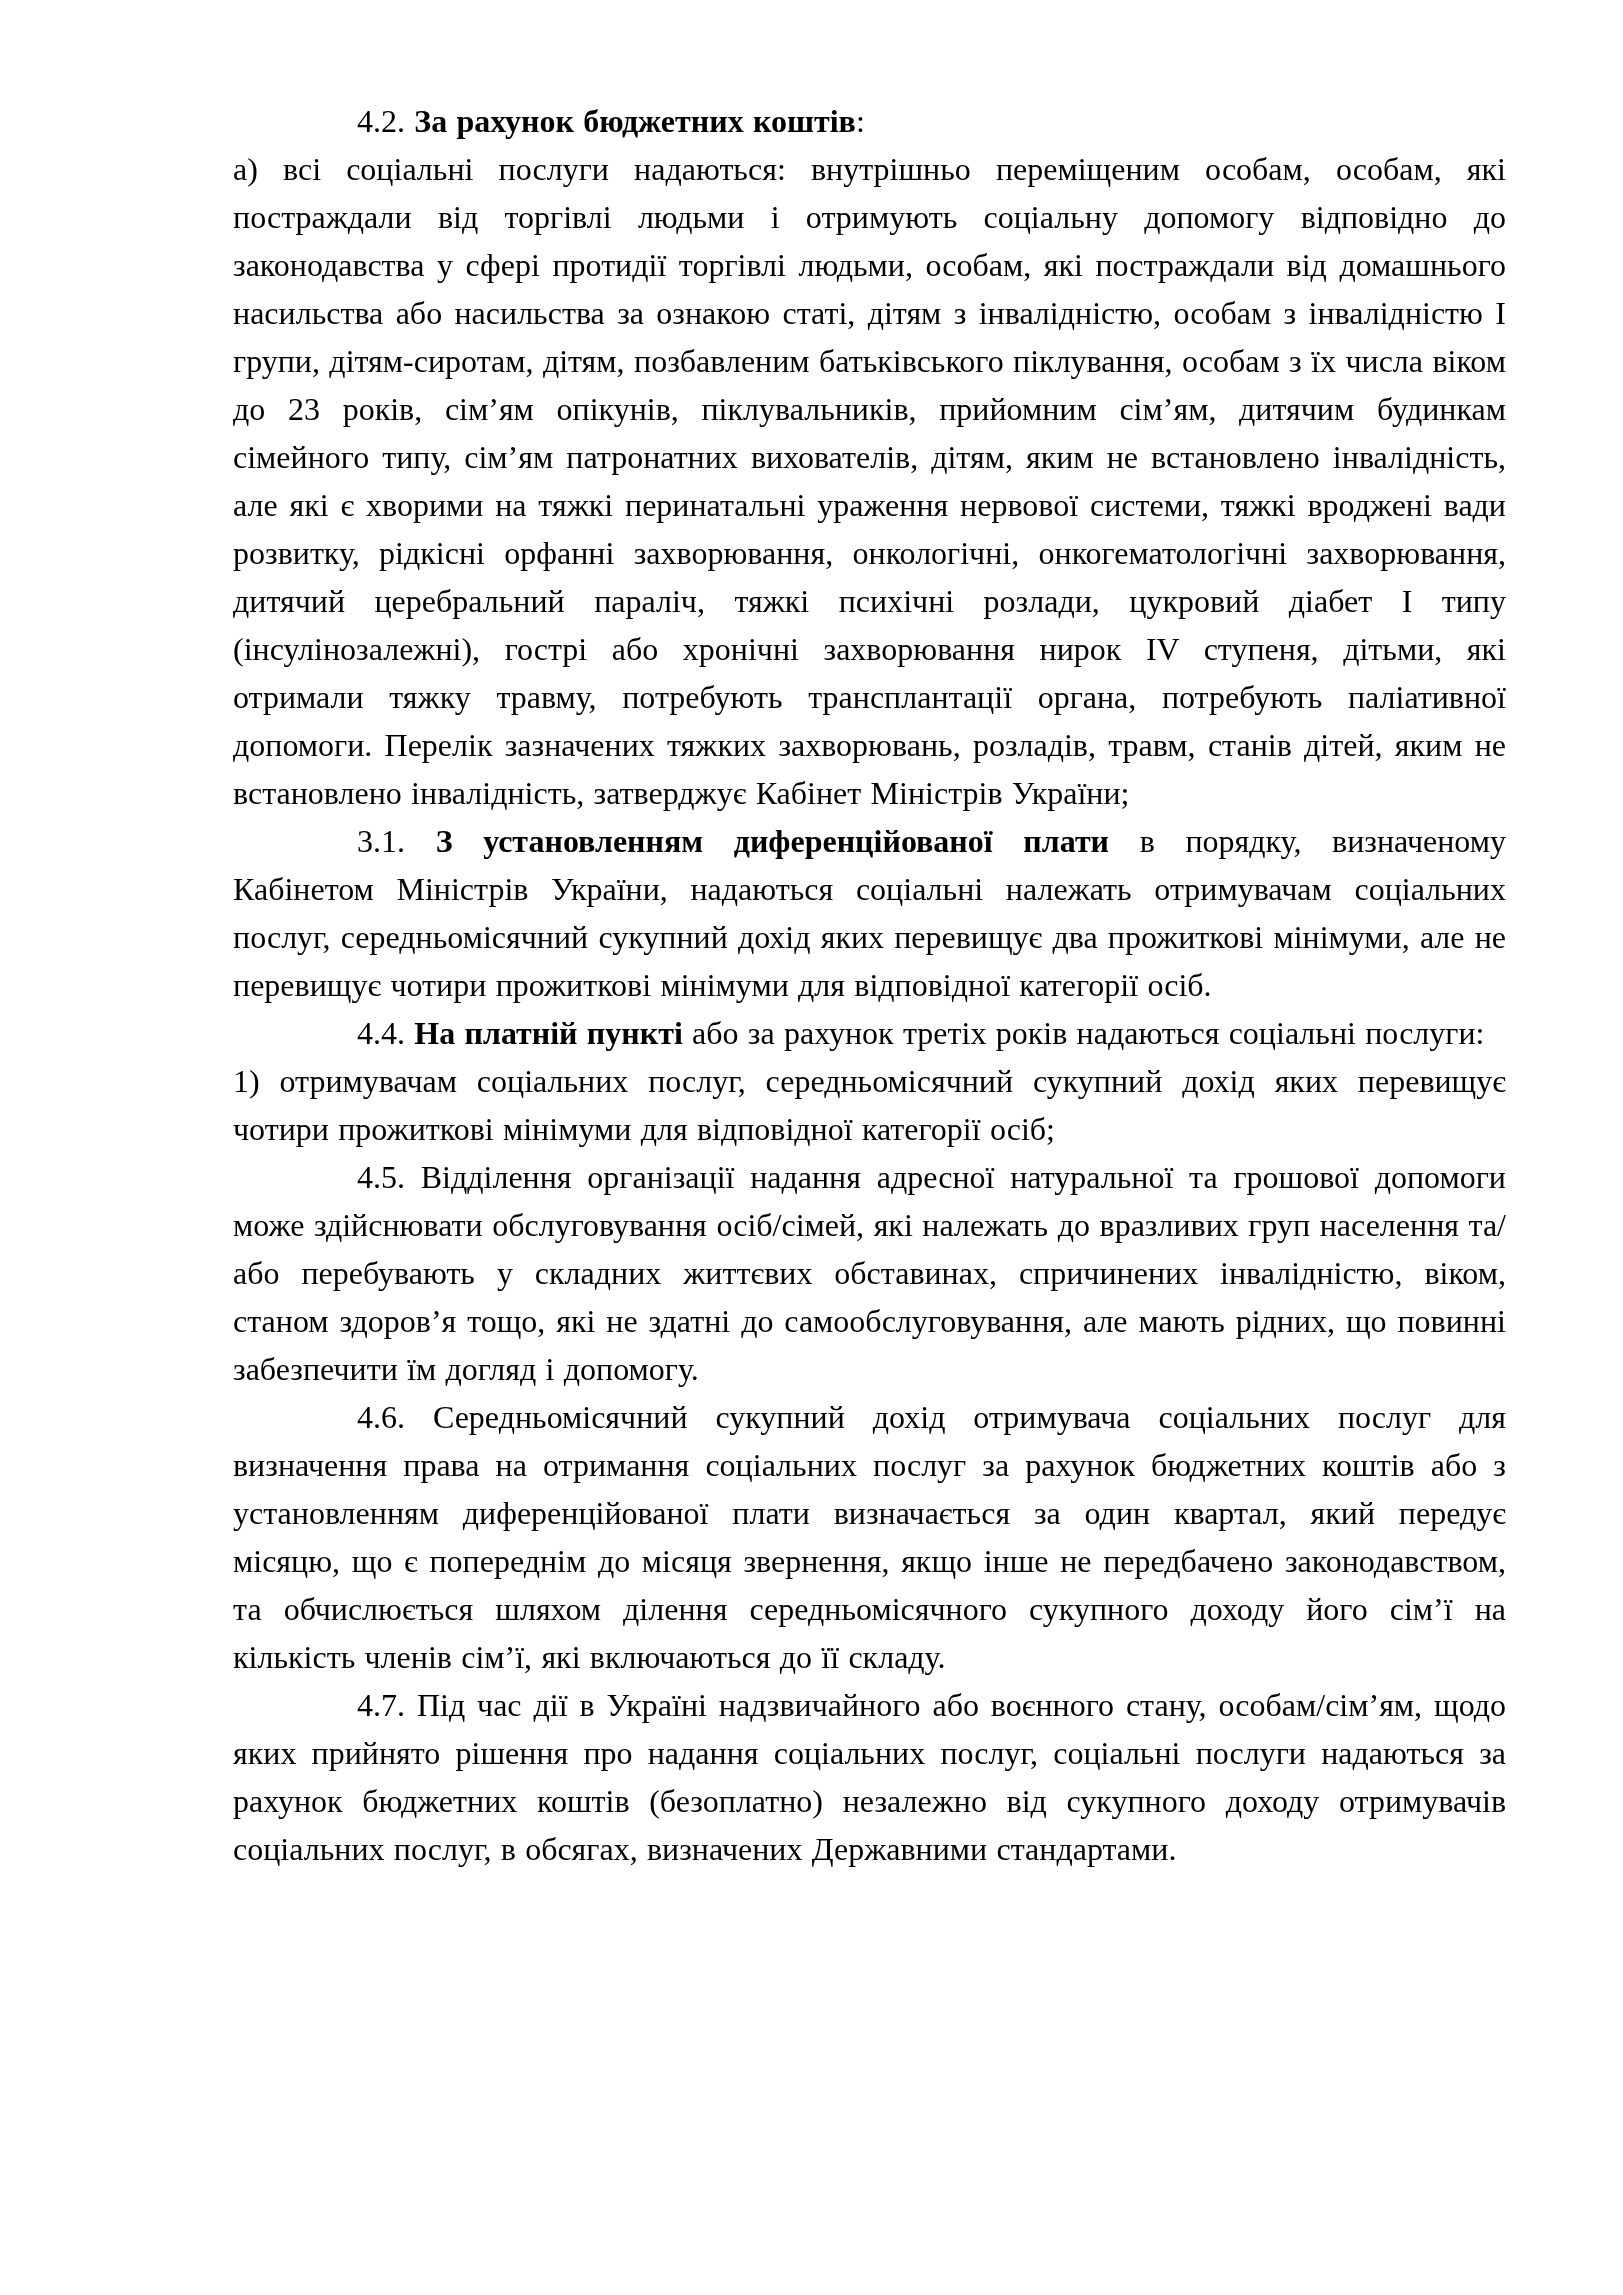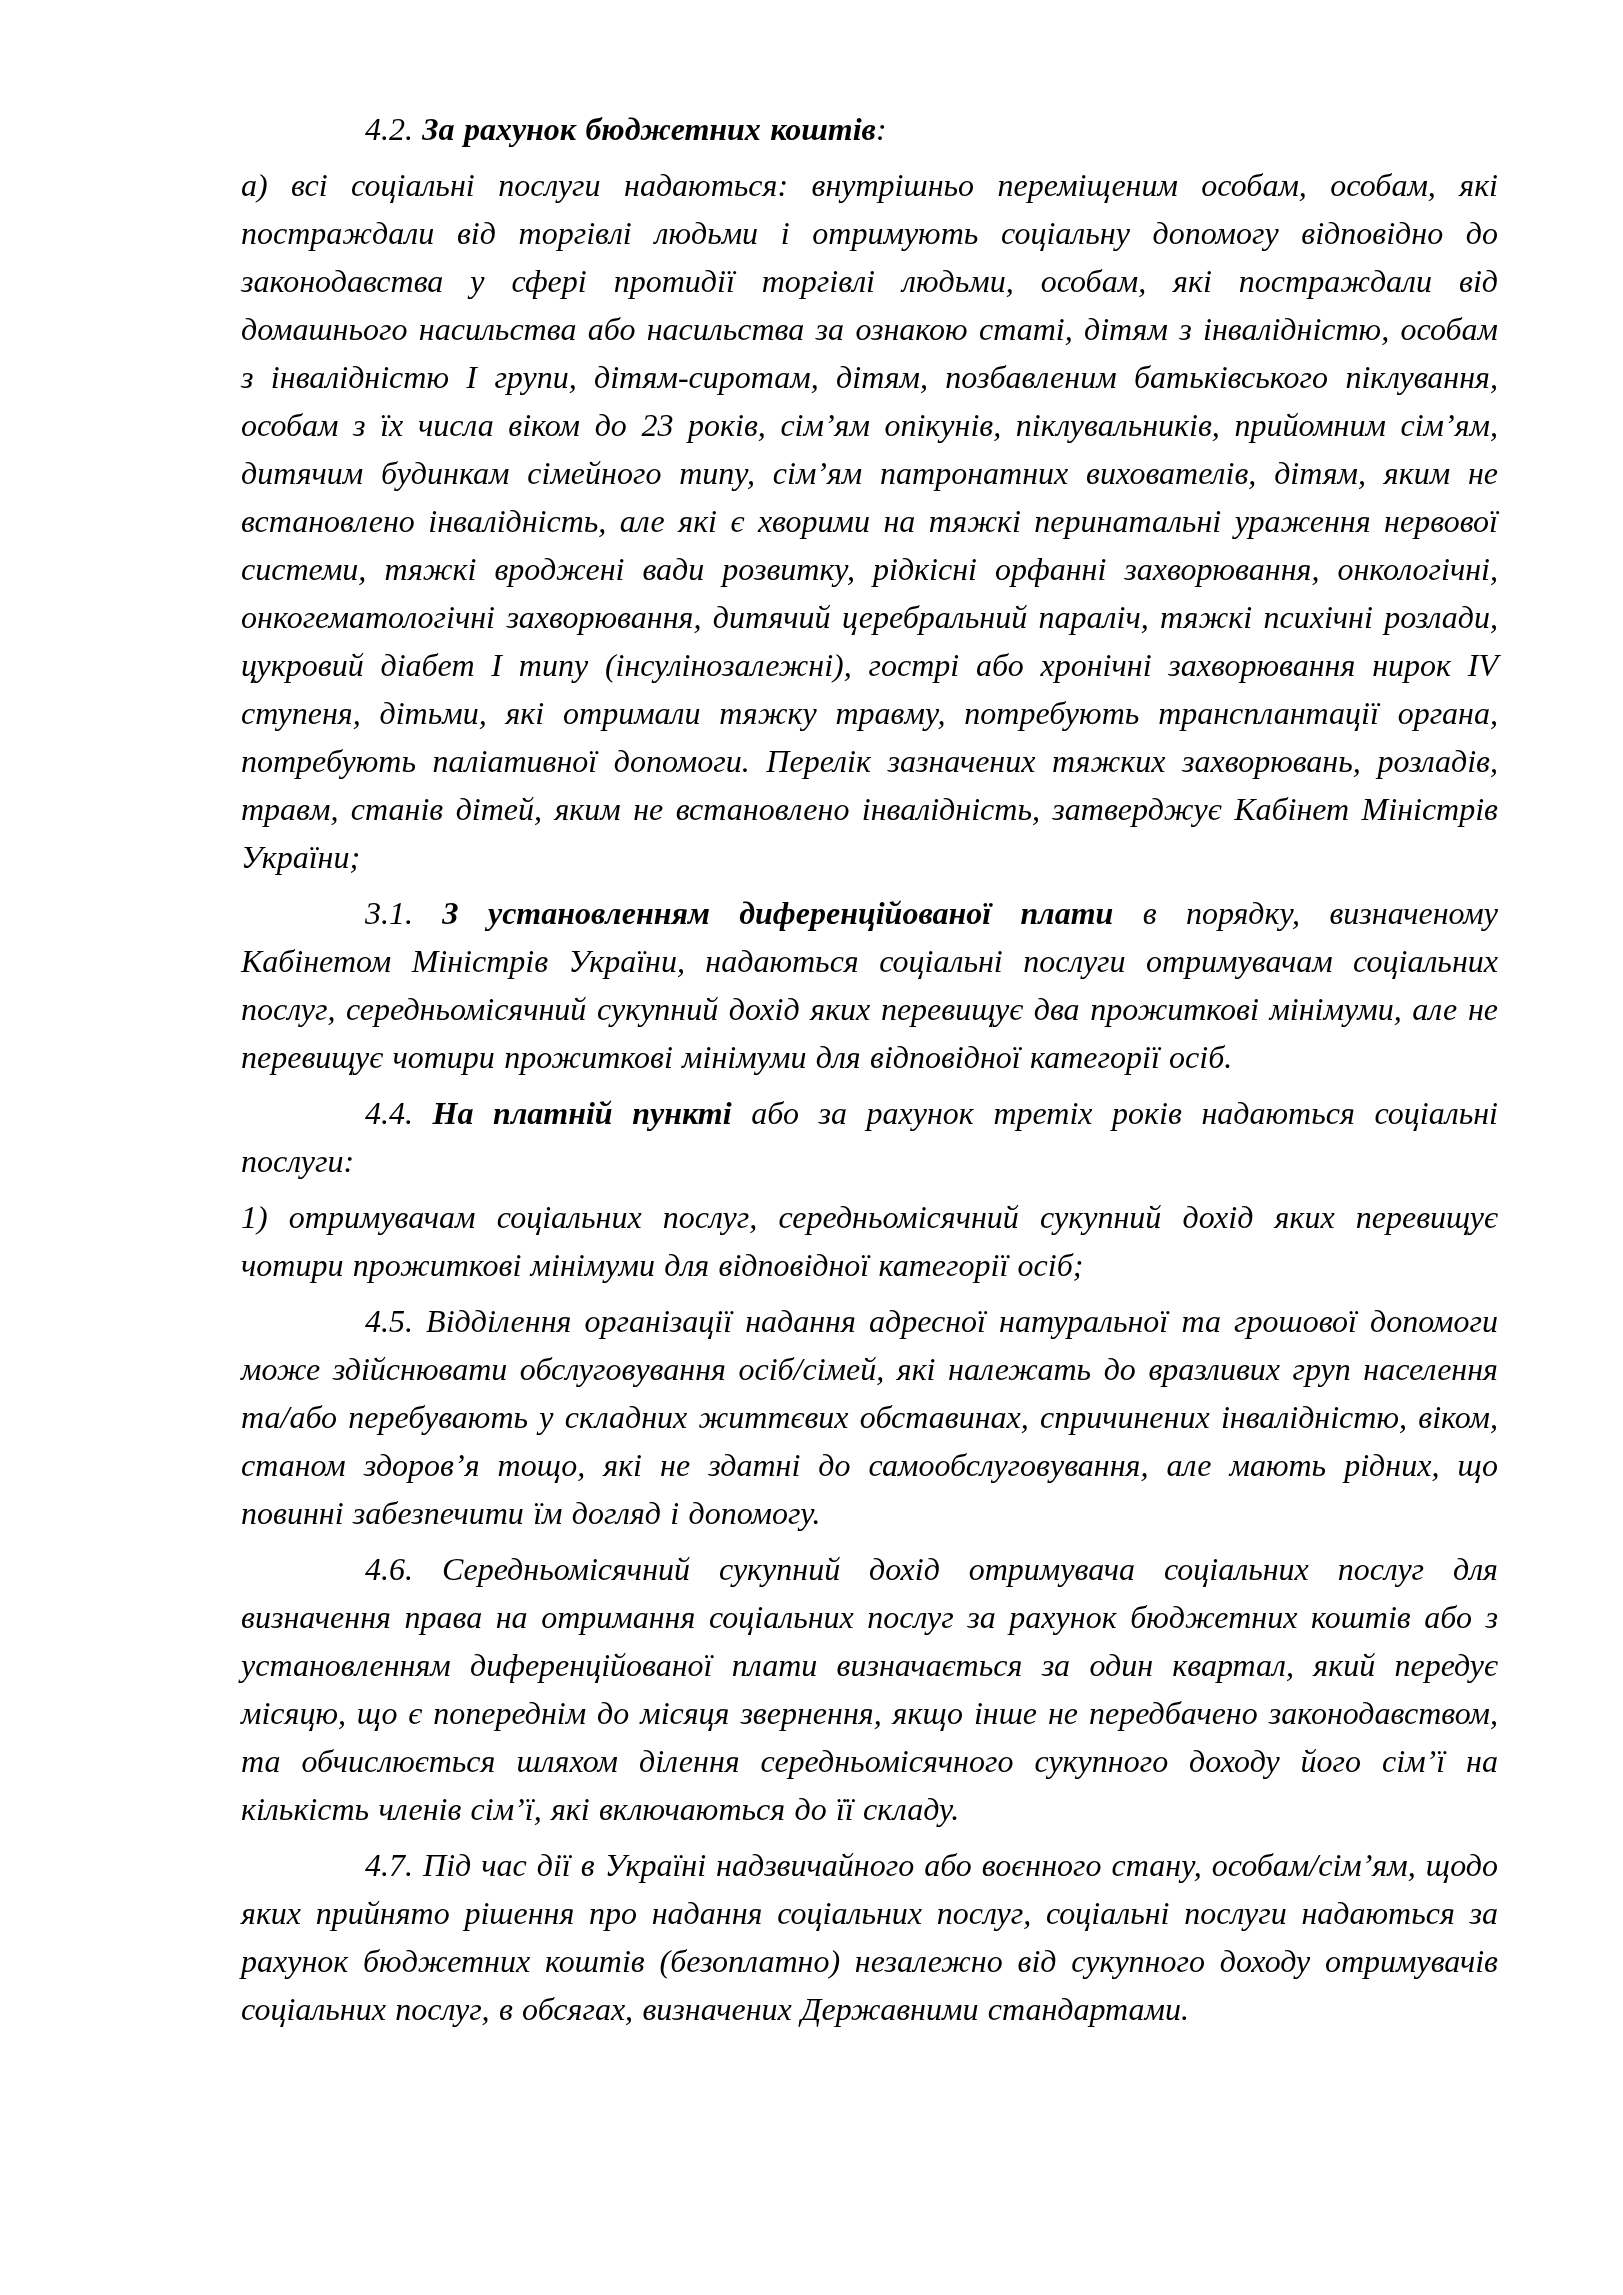--- a/index.html
+++ b/index.html
@@ -15,46 +15,45 @@
     background: #ffffff;
     padding: 97px 117px 131px 233px;
     font-family: "Liberation Serif", "DejaVu Serif", serif;
     font-size: 32px;
     line-height: 48px;
     color: #000000;
     text-align: justify;
     overflow: hidden;
   }
   p.para {
-    margin: 8px;
+    margin: 0;
     padding: 0;
     text-indent: 124px;
     word-spacing: 1.3px;
-    font-style: italic;
   }
   p.para.noindent {
     text-indent: 0;
   }
   p.para b, p.para strong {
     font-weight: bold;
   }
 </style>
 </head>
 <body>
 
 <div class="page">
 
   <p class="para"><span>4.2. </span><strong>За рахунок бюджетних коштів</strong><span>:</span></p>
 
 
   <p class="para noindent"><span>а) всі соціальні послуги надаються: внутрішньо переміщеним особам, особам, які постраждали від торгівлі людьми і отримують соціальну допомогу відповідно до законодавства у сфері протидії торгівлі людьми, особам, які постраждали від домашнього насильства або насильства за ознакою статі, дітям з інвалідністю, особам з інвалідністю І групи, дітям-сиротам, дітям, позбавленим батьківського піклування, особам з їх числа віком до 23 років, сім’ям опікунів, піклувальників, прийомним сім’ям, дитячим будинкам сімейного типу, сім’ям патронатних вихователів, дітям, яким не встановлено інвалідність, але які є хворими на тяжкі перинатальні ураження нервової системи, тяжкі вроджені вади розвитку, рідкісні орфанні захворювання, онкологічні, онкогематологічні захворювання, дитячий церебральний параліч, тяжкі психічні розлади, цукровий діабет І типу (інсулінозалежні), гострі або хронічні захворювання нирок ІV ступеня, дітьми, які отримали тяжку травму, потребують трансплантації органа, потребують паліативної допомоги. Перелік зазначених тяжких захворювань, розладів, травм, станів дітей, яким не встановлено інвалідність, затверджує Кабінет Міністрів України;</span></p>
 
 
 
-  <p class="para"><span>3.1. </span><strong>З установленням диференційованої плати</strong><span> в порядку, визначеному Кабінетом Міністрів України, надаються соціальні послуги отримувачам соціальних послуг, середньомісячний сукупний дохід яких перевищує два прожиткові мінімуми, але не перевищує чотири прожиткові мінімуми для відповідної категорії осіб.</span></p>
+  <p class="para"><span>3.1. </span><strong>З установленням диференційованої плати</strong><span> в порядку, визначеному Кабінетом Міністрів України, надаються соціальні належать отримувачам соціальних послуг, середньомісячний сукупний дохід яких перевищує два прожиткові мінімуми, але не перевищує чотири прожиткові мінімуми для відповідної категорії осіб.</span></p>
 
   <p class="para"><span>4.4. </span><strong>На платній пункті</strong><span> або за рахунок третіх років надаються соціальні послуги:</span></p>
 
   <p class="para noindent"><span>1) отримувачам соціальних послуг, середньомісячний сукупний дохід яких перевищує чотири прожиткові мінімуми для відповідної категорії осіб;</span></p>
 
 
   <p class="para"><span>4.5. Відділення організації надання адресної натуральної та грошової допомоги може здійснювати обслуговування осіб/сімей, які належать до вразливих груп населення та/або перебувають у складних життєвих обставинах, спричинених інвалідністю, віком, станом здоров’я тощо, які не здатні до самообслуговування, але мають рідних, що повинні забезпечити їм догляд і допомогу.</span></p>
 
 
   <p class="para"><span>4.6. Середньомісячний сукупний дохід отримувача соціальних послуг для визначення права на отримання соціальних послуг за рахунок бюджетних коштів або з установленням диференційованої плати визначається за один квартал, який передує місяцю, що є попереднім до місяця звернення, якщо інше не передбачено законодавством, та обчислюється шляхом ділення середньомісячного сукупного доходу його сім’ї на кількість членів сім’ї, які включаються до її складу.</span></p>

